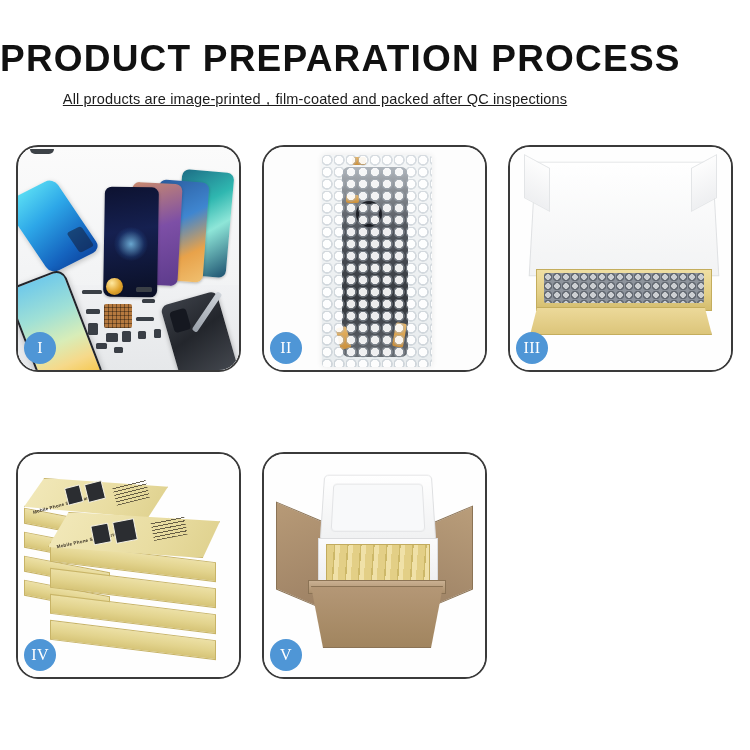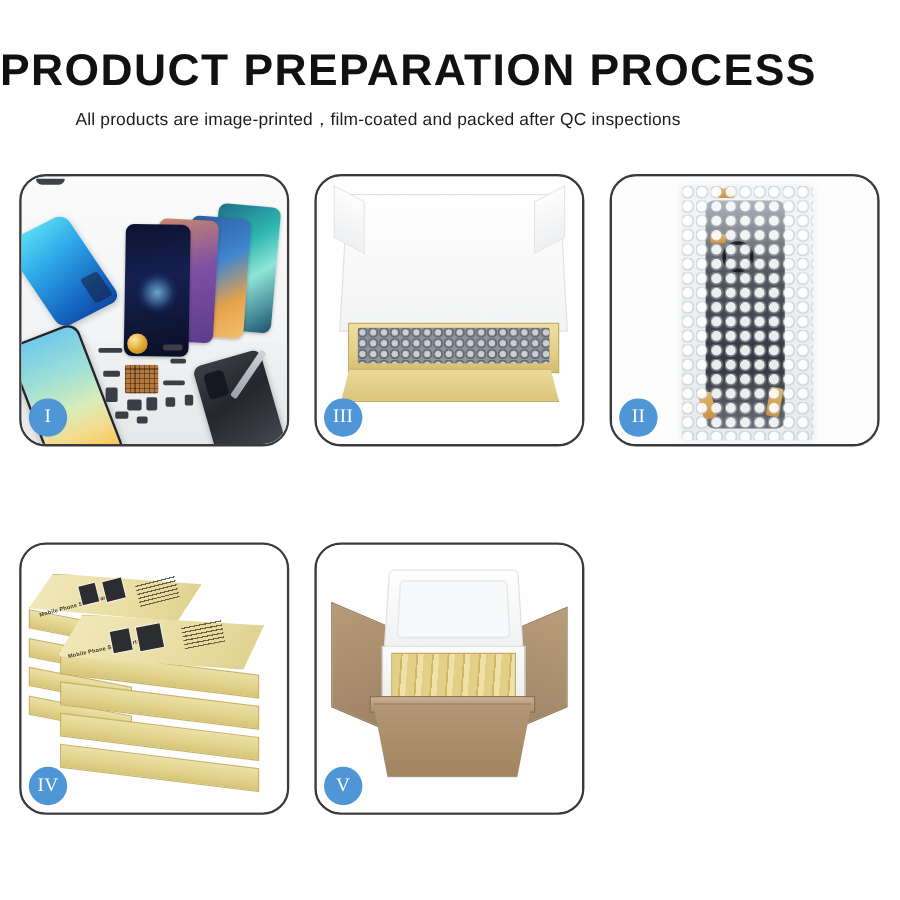--- a/index.html
+++ b/index.html
@@ -35,20 +35,21 @@
     white-space: nowrap;
   }
   .page-subtitle {
     margin: 0;
     padding-top: 11px;
     font-size: 14.5px;
     font-weight: normal;
     color: #1c1c1c;
     letter-spacing: 0.15px;
     white-space: nowrap;
+    text-decoration: underline;
   }
 
   
   .grid {
     position: absolute;
     left: 16px;
     top: 145px;
     width: 718px;
     height: 534px;
     display: grid;
@@ -521,44 +522,44 @@
       <div class="micro" style="left:120px;top:184px;width:8px;height:8px;"></div>
       <div class="micro" style="left:136px;top:182px;width:7px;height:9px;"></div>
       <div class="micro" style="left:78px;top:196px;width:11px;height:6px;"></div>
       <div class="micro" style="left:96px;top:200px;width:9px;height:6px;"></div>
     </div>
     <div class="badge">I</div>
   </div>
 
   <div class="panel">
     <div class="panel-stage">
-      <div class="p3-bg"></div>
-      <div class="lid3"></div>
-      <div class="lid3-flapL"></div>
-      <div class="lid3-flapR"></div>
-      <div class="tray3"></div>
-      <div class="greyfill"></div>
-      <div class="tray3-front"></div>
-    </div>
-    <div class="badge">III</div>
-  </div>
-
-  <div class="panel">
-    <div class="panel-stage">
       <div class="p2-bg"></div>
       <div class="bubblebag">
         <div class="innerpart"></div>
         <div class="tape" style="left:30px;top:2px;width:14px;height:8px;"></div>
         <div class="tape" style="left:24px;top:40px;width:13px;height:8px;"></div>
         <div class="tape" style="left:16px;top:172px;width:11px;height:22px;transform:rotate(-14deg);"></div>
         <div class="tape" style="left:72px;top:168px;width:11px;height:24px;transform:rotate(10deg);"></div>
         <div class="bubbles"></div>
       </div>
     </div>
     <div class="badge">II</div>
+  </div>
+
+  <div class="panel">
+    <div class="panel-stage">
+      <div class="p3-bg"></div>
+      <div class="lid3"></div>
+      <div class="lid3-flapL"></div>
+      <div class="lid3-flapR"></div>
+      <div class="tray3"></div>
+      <div class="greyfill"></div>
+      <div class="tray3-front"></div>
+    </div>
+    <div class="badge">III</div>
   </div>
 
   <div class="panel">
     <div class="panel-stage">
       <div class="p4-bg"></div>
       <div class="stack">
 
         <div class="sbox" style="left:6px;top:62px;width:86px;height:16px;transform:skewY(11deg);"></div>
         <div class="sbox" style="left:6px;top:86px;width:86px;height:16px;transform:skewY(11deg);"></div>
         <div class="sbox" style="left:6px;top:110px;width:86px;height:16px;transform:skewY(11deg);"></div>

